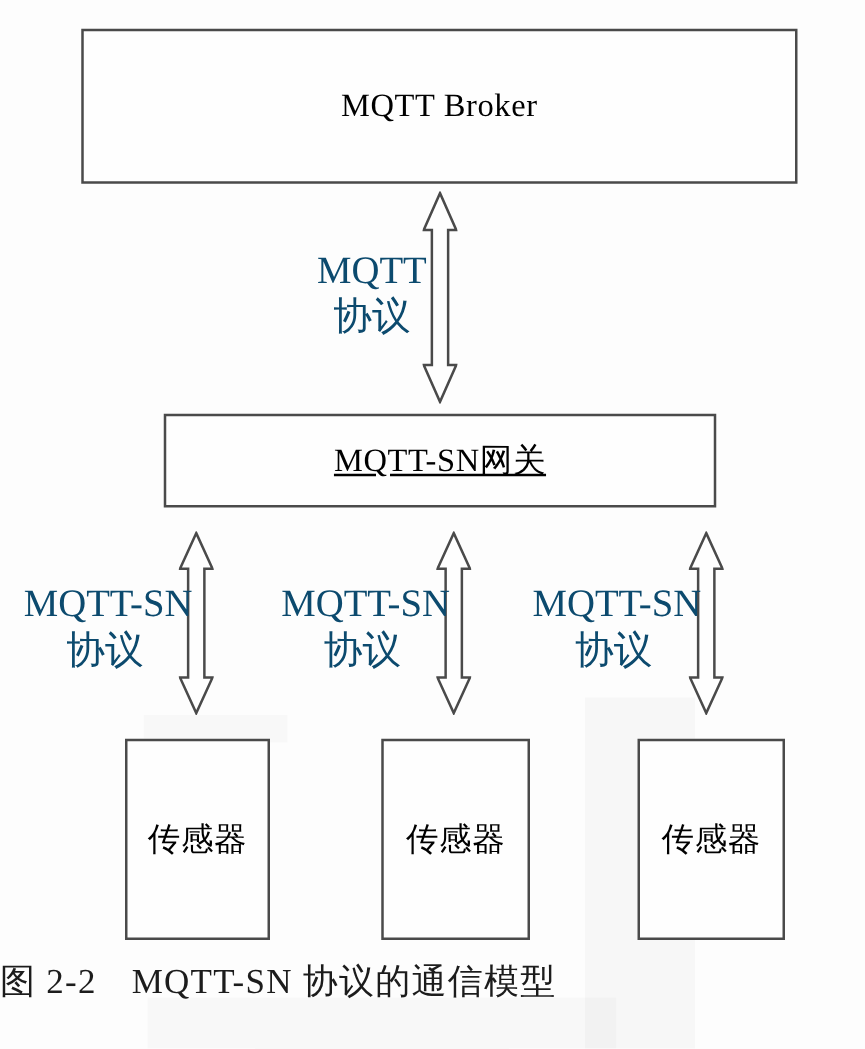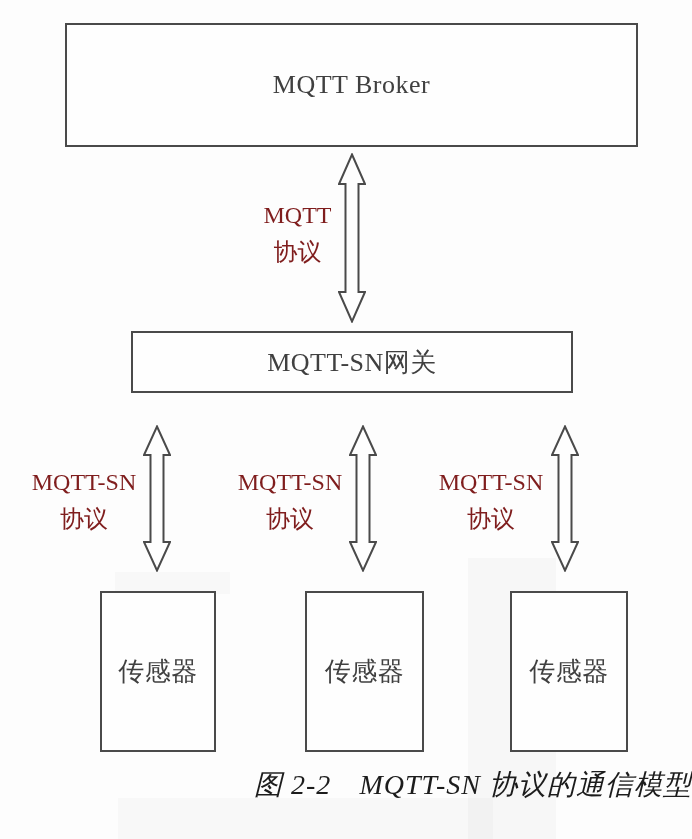--- a/index.html
+++ b/index.html
@@ -25,24 +25,24 @@
   .node {
     position: absolute;
     box-sizing: border-box;
     border: 2px solid #4a4a4a;
     background: #fefefe;
     display: flex;
     align-items: center;
     justify-content: center;
     font-size: 26px;
     letter-spacing: 0.5px;
-    color: #404040;
+    color: #000000;
   }
   .broker  { left: 65px;  top: 23px;  width: 573px; height: 124px; }
-  .gateway { left: 131px; top: 331px; width: 442px; height: 62px;  }
+  .gateway { left: 131px; top: 331px; width: 442px; height: 75px; text-decoration: underline;  }
   .sensor  { top: 591px; height: 161px; justify-content: center; }
   .sensor-1 { left: 100px; width: 116px; }
   .sensor-2 { left: 305px; width: 119px; }
   .sensor-3 { left: 510px; width: 118px; }
   .arrow {
     position: absolute;
     width: 28px;
     display: block;
   }
   .arrow polygon {
@@ -51,40 +51,39 @@
     stroke-width: 2;
     stroke-linejoin: miter;
   }
   .arrow-top { left: 338px; top: 153px; height: 170px; }
   .arrow-b1  { left: 143px; top: 425px; height: 147px; }
   .arrow-b2  { left: 349px; top: 425px; height: 147px; }
   .arrow-b3  { left: 551px; top: 425px; height: 147px; }
   .link-label {
     position: absolute;
     text-align: center;
-    font-size: 24px;
+    font-size: 31px;
     line-height: 37px;
-    color: #7f1d1d;
+    color: #0c4a6e;
     white-space: nowrap;
   }
   .link-label span { display: block; }
   .label-top { left: 235px; top: 197px; width: 125px; }
   .label-b1  { left: 19px;  top: 464px; width: 130px; }
   .label-b2  { left: 225px; top: 464px; width: 130px; }
   .label-b3  { left: 426px; top: 464px; width: 130px; }
   .caption {
     position: absolute;
     left: 0;
     right: 0;
     top: 766px;
-    text-align: right;
+    text-align: left;
     font-size: 28px;
     color: #1c1c1c;
     letter-spacing: 1px;
-    font-style: italic;
   }
   .caption .cap-title { margin-left: 20px; }
 </style>
 </head>
 <body>
 
 <div class="canvas">
 
   <div class="artifact art-a"></div>
   <div class="artifact art-b"></div>

